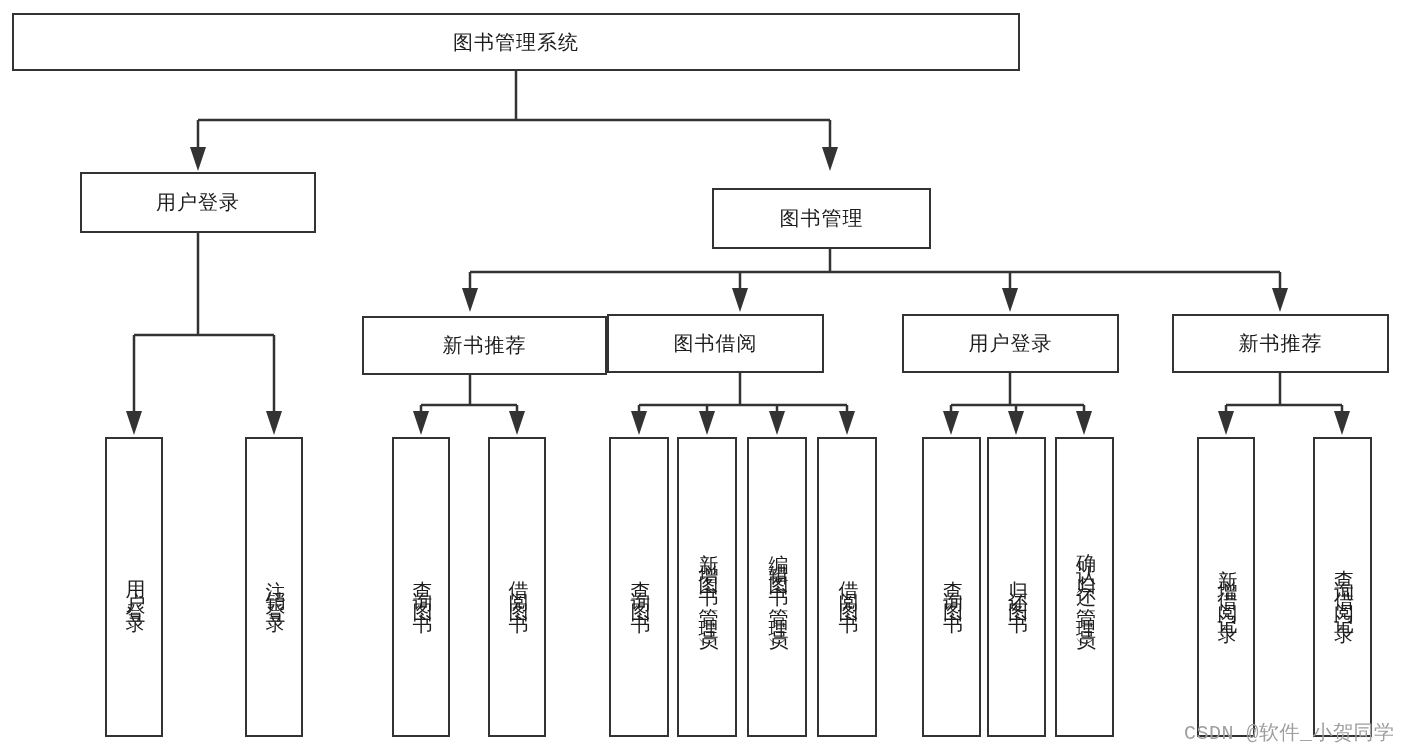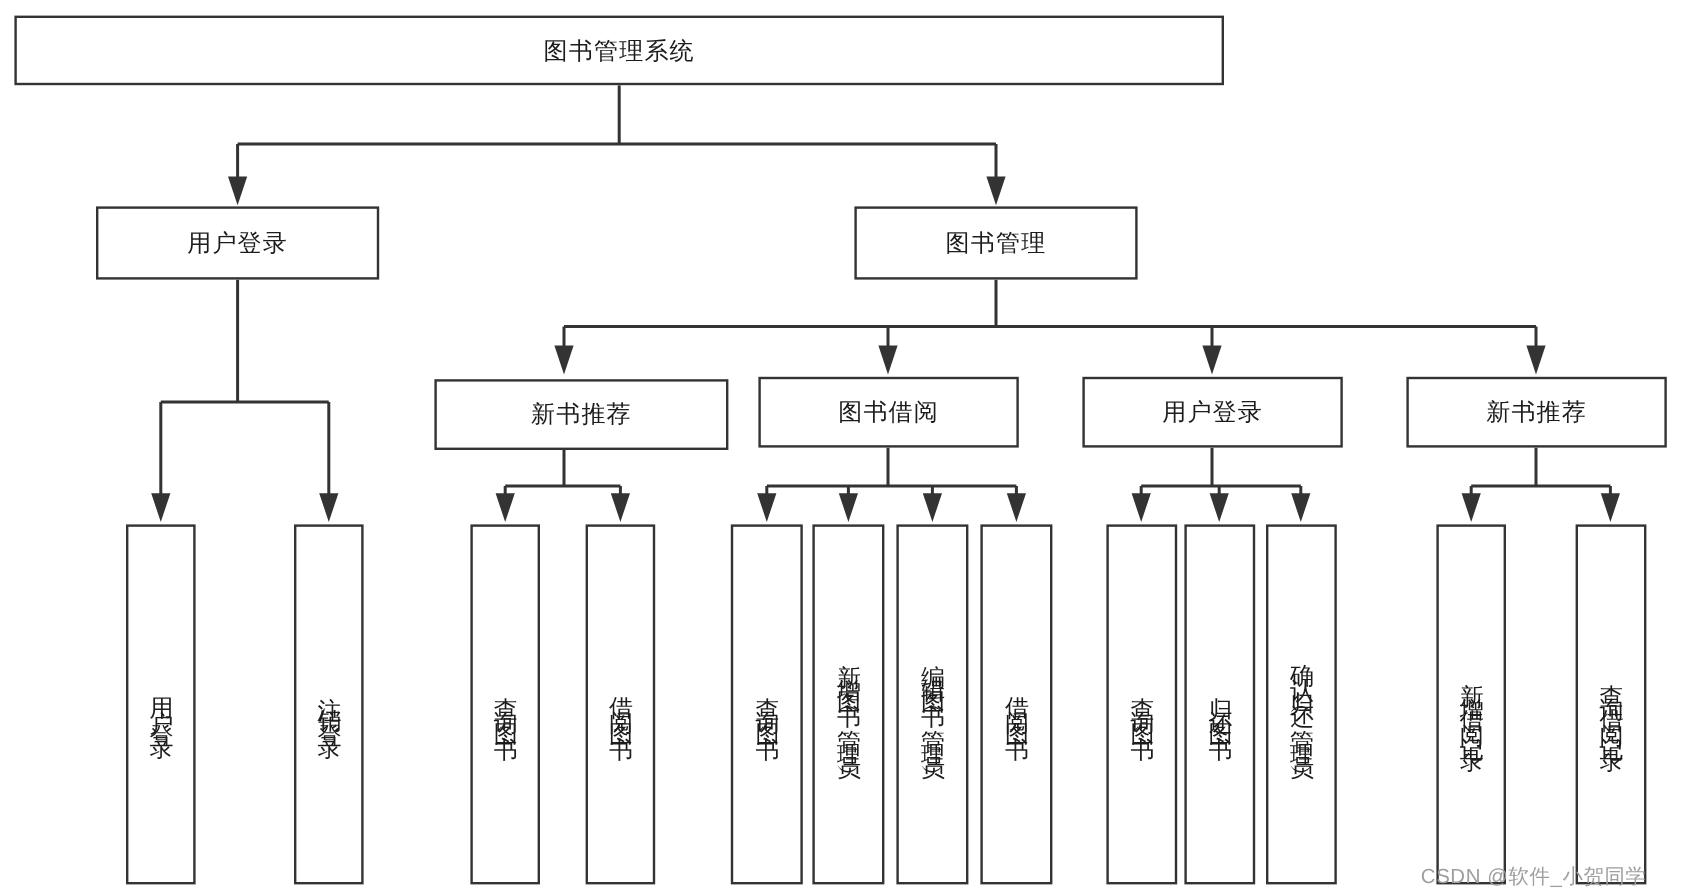--- a/index.html
+++ b/index.html
@@ -3,41 +3,41 @@
 <meta charset="utf-8">
 <style>
   :root{
     --line:#333333; --box_border:#333333; --box_bg:#ffffff;
     --text:#1c1c1c; --watermark:#9e9e9e; --page_bg:#ffffff;
   }
   html,body{margin:0;padding:0;background:var(--page_bg);}
   .canvas{
     position:relative;width:1405px;height:747px;overflow:hidden;
     background:var(--page_bg);
-    font-family:Liberation Sans, sans-serif;
+    font-family:Liberation Mono, monospace;
     color:var(--text);
   }
   .connectors{position:absolute;left:0;top:0;z-index:1;}
   .connectors path{stroke:var(--line);stroke-width:2.5;fill:none;}
   .connectors polygon{fill:var(--line);stroke:none;}
   .node{
     position:absolute;z-index:2;box-sizing:border-box;
     background:var(--box_bg);border:2.5px solid var(--box_border);
     display:flex;align-items:center;justify-content:center;
     font-size:20px;letter-spacing:1px;white-space:nowrap;
   }
   .leaf span{
     writing-mode:vertical-rl;
     letter-spacing:11px;
     line-height:1;
     white-space:nowrap;
   }
   .watermark{
     position:absolute;z-index:5;left:1184px;top:719px;
-    font-size:17px;letter-spacing:0.5px;color:var(--watermark);
+    font-size:20px;letter-spacing:0.5px;color:var(--watermark);
     white-space:nowrap;
   }
 </style>
 </head>
 <body>
 
 <div class="canvas">
 
   <svg class="connectors" width="1405" height="747" viewBox="0 0 1405 747">
     <path d="
@@ -67,24 +67,24 @@
       <polygon points="1008,411 1024,411 1016,435"></polygon>
       <polygon points="1076,411 1092,411 1084,435"></polygon>
       <polygon points="1218,411 1234,411 1226,435"></polygon>
       <polygon points="1334,411 1350,411 1342,435"></polygon>
     </g>
   </svg>
 
   <div class="node" style="left:12px;top:13px;width:1008px;height:58px">图书管理系统</div>
 
   <div class="node" style="left:80px;top:172px;width:236px;height:61px">用户登录</div>
-  <div class="node" style="left:712px;top:172px;width:236px;height:61px">图书管理</div>
+  <div class="node" style="left:712px;top:188px;width:219px;height:61px">图书管理</div>
 
   <div class="node" style="left:362px;top:316px;width:245px;height:59px">新书推荐</div>
-  <div class="node" style="left:632px;top:314px;width:217px;height:59px">图书借阅</div>
+  <div class="node" style="left:607px;top:314px;width:217px;height:59px">图书借阅</div>
   <div class="node" style="left:902px;top:314px;width:217px;height:59px">用户登录</div>
   <div class="node" style="left:1172px;top:314px;width:217px;height:59px">新书推荐</div>
 
   <div class="node leaf" style="left:105px;top:437px;width:58px;height:300px">
     <span>用户登录</span>
   </div>
   <div class="node leaf" style="left:245px;top:437px;width:58px;height:300px">
     <span>注销登录</span>
   </div>
 

